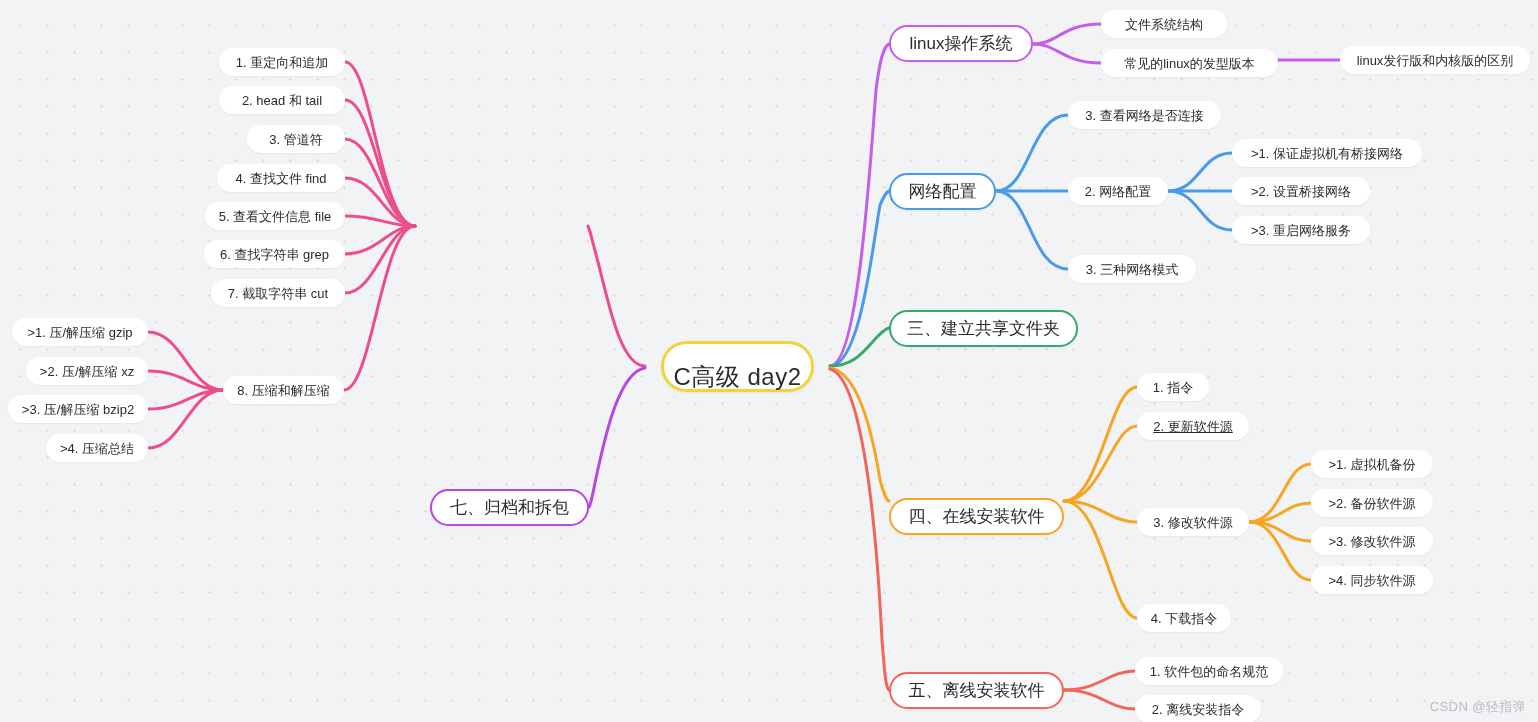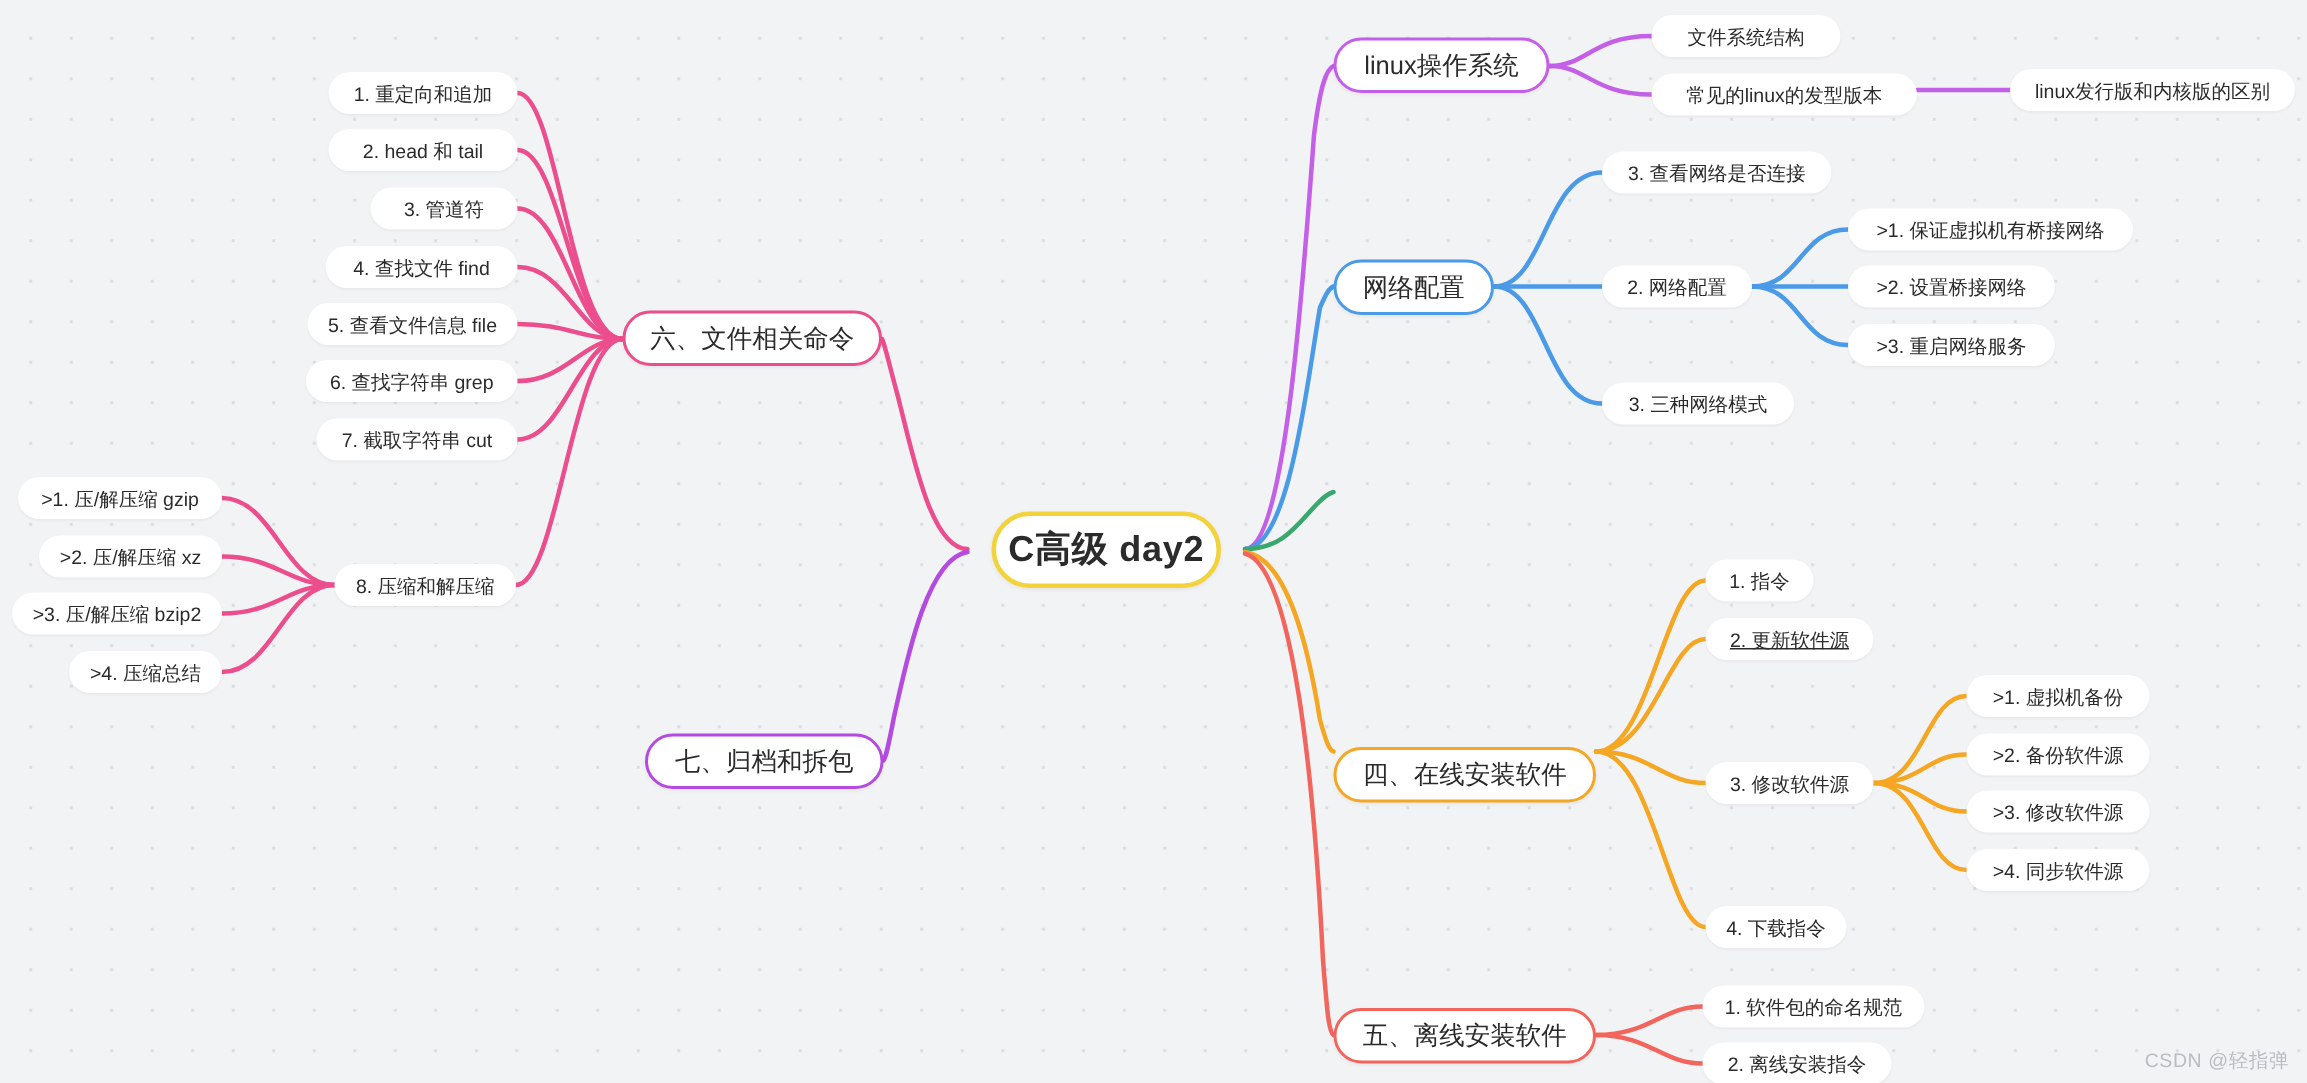--- a/index.html
+++ b/index.html
@@ -42,23 +42,24 @@
     justify-content: center;
     white-space: nowrap;
     color: #2b2b2b;
     line-height: 1;
   }
   
   .node.root {
     border-radius: 28px;
     border: 3px solid #f2d33c;
     font-size: 24px;
-    font-weight: bold;
+    font-weight: normal;
     letter-spacing: 0.5px;
     box-shadow: 0 1px 3px rgba(0,0,0,0.07);
+    align-items: flex-end;
   }
   
   .node.lvl1 {
     border-radius: 22px;
     border-width: 2.5px;
     border-style: solid;
     font-size: 17px;
     box-shadow: 0 1px 3px rgba(0,0,0,0.06);
   }
   
@@ -173,20 +174,23 @@
   <div class="node chip" id="n-network-c1-g1" style="left: 1232px; top: 177px; width: 138px; height: 28px;">
     <span>&gt;2. 设置桥接网络</span>
   </div>
   <div class="node chip" id="n-network-c1-g2" style="left: 1232px; top: 216px; width: 138px; height: 28px;">
     <span>&gt;3. 重启网络服务</span>
   </div>
   <div class="node chip" id="n-network-c2" style="left: 1068px; top: 255px; width: 128px; height: 28px;">
     <span>3. 三种网络模式</span>
   </div>
 
+  <div class="node lvl1" id="n-share" style="left: 889px; top: 310px; width: 189px; height: 37px; border-color: rgb(58, 167, 109);">
+    <span>三、建立共享文件夹</span>
+  </div>
 
   <div class="node lvl1" id="n-online-install" style="left: 889px; top: 498px; width: 175px; height: 37px; border-color: rgb(245, 166, 35);">
     <span>四、在线安装软件</span>
   </div>
   <div class="node chip" id="n-online-c0" style="left: 1137px; top: 373px; width: 72px; height: 28px;">
     <span>1. 指令</span>
   </div>
   <div class="node chip" id="n-online-c1" style="left: 1137px; top: 412px; width: 112px; height: 28px; text-decoration: underline;">
     <span>2. 更新软件源</span>
   </div>
@@ -212,23 +216,20 @@
   <div class="node lvl1" id="n-offline-install" style="left: 889px; top: 672px; width: 175px; height: 37px; border-color: rgb(242, 101, 92);">
     <span>五、离线安装软件</span>
   </div>
   <div class="node chip" id="n-offline-c0" style="left: 1135px; top: 657px; width: 148px; height: 28px;">
     <span>1. 软件包的命名规范</span>
   </div>
   <div class="node chip" id="n-offline-c1" style="left: 1135px; top: 695px; width: 126px; height: 28px;">
     <span>2. 离线安装指令</span>
   </div>
 
-  <div class="node lvl1" id="n-file-commands" style="left: 415px; top: 207px; width: 173px; height: 37px; border-color: rgb(236, 77, 140);">
-    <span>六、文件相关命令</span>
-  </div>
   <div class="node chip" id="n-file-c0" style="left: 219px; top: 48px; width: 126px; height: 28px;">
     <span>1. 重定向和追加</span>
   </div>
   <div class="node chip" id="n-file-c1" style="left: 219px; top: 86px; width: 126px; height: 28px;">
     <span>2. head 和 tail</span>
   </div>
   <div class="node chip" id="n-file-c2" style="left: 247px; top: 125px; width: 98px; height: 28px;">
     <span>3. 管道符</span>
   </div>
   <div class="node chip" id="n-file-c3" style="left: 217px; top: 164px; width: 128px; height: 28px;">

